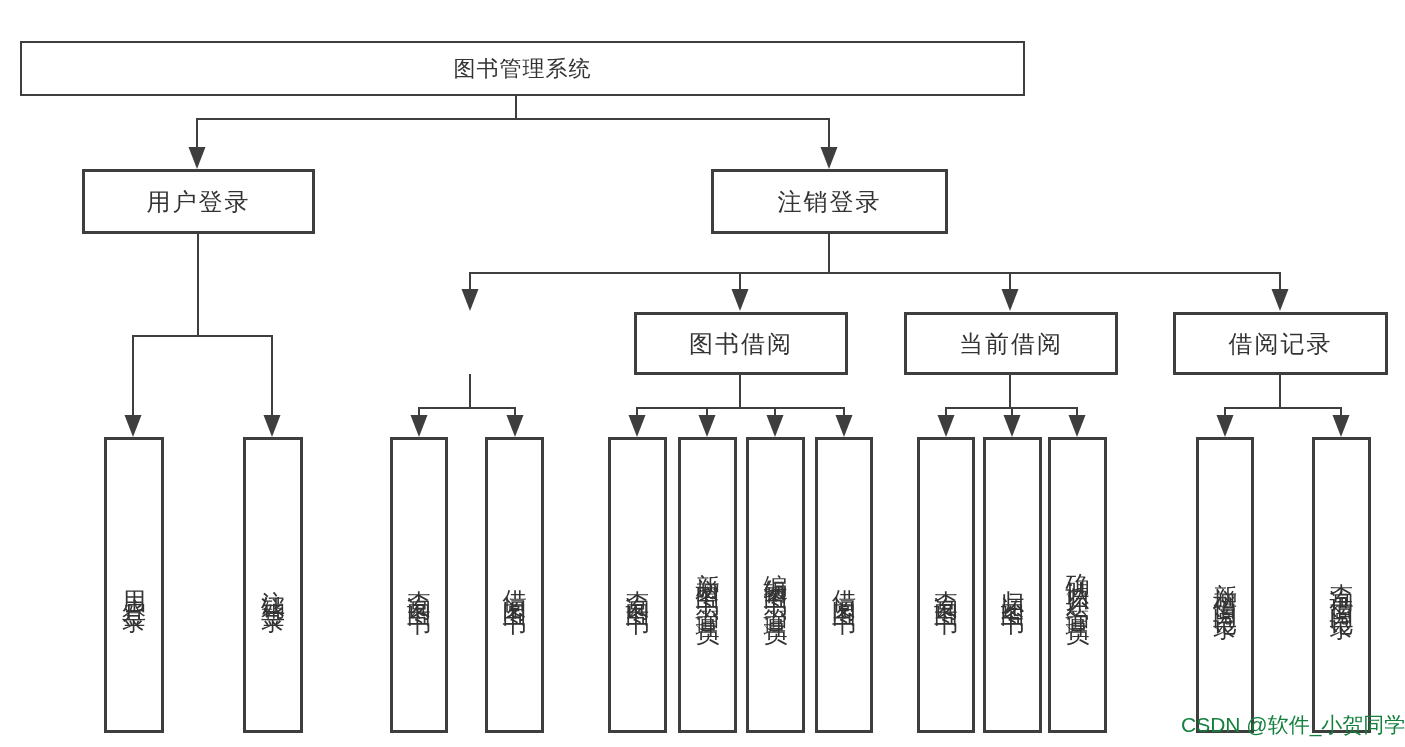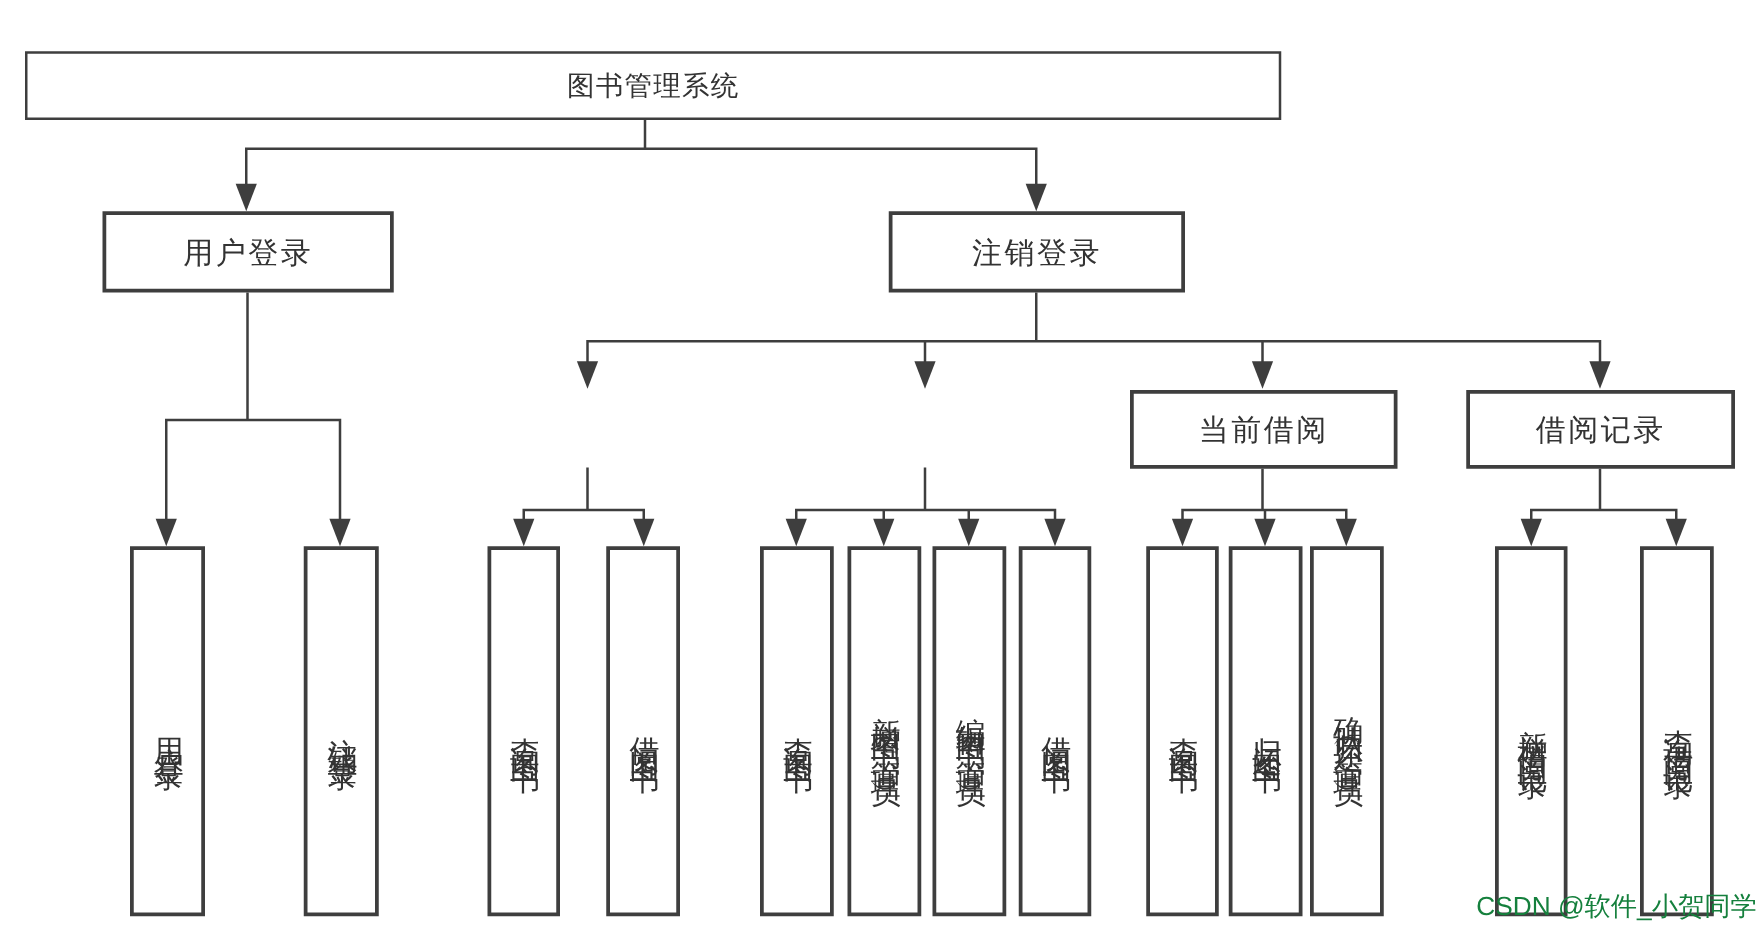--- a/index.html
+++ b/index.html
@@ -105,20 +105,23 @@
     <span class="lbl">图书管理系统</span>
   </div>
 
   <div class="node hnode" style="left:82px;top:169px;width:233px;height:65px;">
     <span class="lbl">用户登录</span>
   </div>
   <div class="node hnode" style="left:711px;top:169px;width:237px;height:65px;">
     <span class="lbl">注销登录</span>
   </div>
 
+  <div class="node hnode" style="left:634px;top:312px;width:214px;height:63px;">
+    <span class="lbl">图书借阅</span>
+  </div>
   <div class="node hnode" style="left:1173px;top:312px;width:215px;height:63px;">
     <span class="lbl">借阅记录</span>
   </div>
   <div class="node hnode" style="left:904px;top:312px;width:214px;height:63px;">
     <span class="lbl">当前借阅</span>
   </div>
 
   <div class="node leaf" style="left:104px;top:437px;width:60px;height:296px;">
     <span class="lbl">用户登录</span>
   </div>

